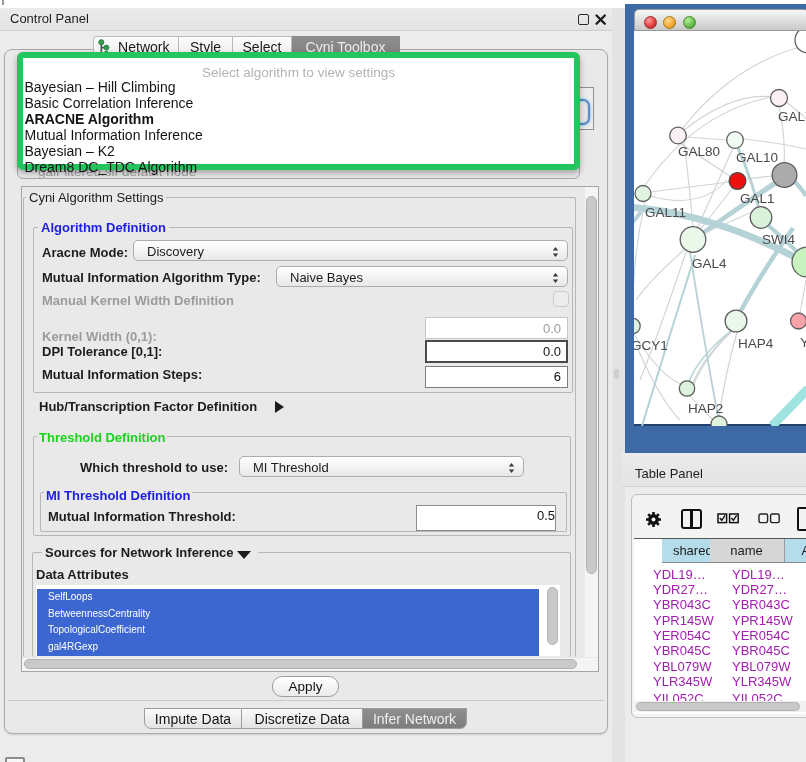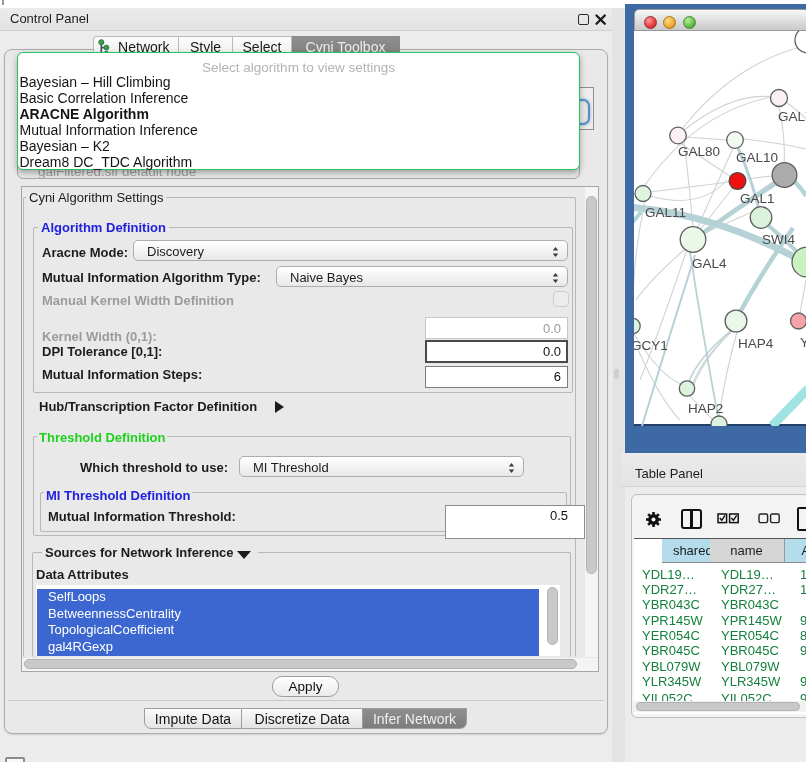--- a/index.html
+++ b/index.html
@@ -30,55 +30,55 @@
 .gray { color:#9b9b9b; }
 .combo { position:absolute; height:21px; border:1px solid #adadad; border-radius:5px;
   background:linear-gradient(#ffffff,#e8e8e8); font-size:13px; color:#1c1c1c; }
 .combo .cv { position:absolute; left:13px; top:3px; }
 .combo .ar { position:absolute; right:7px; top:2.5px; width:9px; height:16px; }
 .fld { position:absolute; background:#fff; font-size:13px; text-align:right; color:#111; }
 .tri { position:absolute; width:0; height:0; }
 
 #dlist { left:36px; top:585px; width:524px; height:71px; background:#fff; overflow:hidden; }
 #dsel { position:absolute; left:1px; top:4px; width:502px; height:67px; background:#3c66d0; }
-#dsel div { font-size:13px; color:#fff; padding-left:11px; height:16.7px; line-height:16.7px; }
+#dsel div { font-size:10px; color:#fff; padding-left:11px; height:16.7px; line-height:16.7px; }
 
 .sbv { position:absolute; background:#f4f4f4; }
 .thumb { position:absolute; background:#c9c9c9; border:1px solid #b2b2b2; border-radius:6px; }
 
 #apply { left:272px; top:676px; width:67px; height:21px; border:1px solid #9d9d9d;
   border-radius:10px; background:linear-gradient(#ffffff,#ebebeb); font-size:13.5px;
   text-align:center; line-height:20px; color:#111; }
 
 .btab { position:absolute; top:708px; height:21px; border:1px solid #9d9d9d; font-size:14px;
   text-align:center; line-height:20px; color:#161616; background:linear-gradient(#fafafa,#e3e3e3); }
 .btab.sel { background:linear-gradient(#8f8f8f,#7d7d7d); color:#efefef; }
 
 #popup { left:17px; top:52px; width:563px; height:118px; background:#fff;
-  border:1px solid #22c55e; border-radius:6px; box-shadow:0 3px 6px rgba(0,0,0,.30);
+  border:6px solid #22c55e; border-radius:6px; box-shadow:0 3px 6px rgba(0,0,0,.30);
   font-size:14px; color:#141414; }
 #popup .it { height:16px; line-height:16px; }
 #popup .ti { position:absolute; top:7px; width:100%; text-align:center; color:#b3b3b3; font-size:13.5px; }
 #popup .it { position:absolute; left:1.5px; white-space:nowrap; }
 
 #divider { left:612px; top:8px; width:13px; height:754px; background:#e3e3e3; }
 #blue { left:625px; top:4px; width:181px; height:449px; background:#3d69a4; }
 #titlebar { left:634px; top:9px; width:175px; height:22px;
   background:linear-gradient(#f7f7f7,#c9c9c9); border:1px solid #9a9a9a; border-radius:5px 5px 0 0; }
 .light { position:absolute; top:5.5px; width:13px; height:13px; border-radius:50%; }
 #netview { left:634px; top:31px; width:172px; height:395px; background:#fff; border-bottom:2px solid #24406d; }
 #tph { left:622px; top:453px; width:184px; height:34px; background:linear-gradient(#ebebeb,#e3e3e3);
   border-bottom:1px solid #d4d4d4; }
 #tph .t { position:absolute; left:13px; top:13px; font-size:13px; color:#1e1e1e; }
 #tpbox { left:631px; top:494px; width:180px; height:224px; background:#f3f3f3;
   border:1px solid #bfbfbf; border-radius:6px; }
 #tbl { left:634px; top:538px; width:172px; height:176px; background:#fff; border-top:1px solid #565656; overflow:hidden; }
 .hc { position:absolute; top:0; height:24px; font-size:13px; color:#1c1c1c; text-align:center;
   line-height:24px; border-right:1px solid #9a9a9a; border-bottom:1px solid #8a8a8a; }
-.tr { position:absolute; font-size:13px; color:#15803d; white-space:nowrap; }
+.tr { position:absolute; font-size:13px; color:#a21caf; white-space:nowrap;margin-left:11px; }
 </style>
 </head>
 <body>
 <div id="stage">
   <div class="abs" id="topwhite"></div>
   <div class="abs" style="left:2px;top:0;width:2px;height:5px;background:#9a9a9a;"></div>
   <div class="abs" id="cph">
       <div class="t">Control Panel</div>
     </div>
   <div class="abs" style="left:578px;top:14px;width:11px;height:11px;border:1.5px solid #2a2a2a;border-radius:2px;"></div>
@@ -143,21 +143,21 @@
   <div class="lbl" style="left:80px;top:460px;">Which threshold to use:</div>
   <div class="combo" style="left:239px;top:456px;width:285px;">
       <span class="cv">MI Threshold</span>
     <svg class="ar" viewBox="0 0 9 16">
         <path d="M1.8 6.4 L4.5 3 L7.2 6.4 Z M1.8 9.6 L4.5 13 L7.2 9.6 Z" fill="#3a3a3a"></path>
       </svg>
     </div>
   <div class="group" style="left:40px;top:492px;width:527px;height:40px;"></div>
   <div class="abs" style="left:44px;top:488px;background:#e9e9e9;padding:0 2px;font-size:13px;font-weight:bold;color:#2020e0;">MI Threshold Definition</div>
   <div class="lbl" style="left:48px;top:509px;">Mutual Information Threshold:</div>
-  <div class="fld" style="left:416px;top:505px;width:140px;height:34px;border:1px solid #8d8d8d;line-height:20px;padding-right:16px;margin-left:29px;">0.5</div>
+  <div class="fld" style="left:416px;top:505px;width:140px;height:26px;border:1px solid #8d8d8d;line-height:20px;padding-right:0;">0.5</div>
 
   <div class="group" style="left:32px;top:552px;width:539px;height:105px;border-bottom:none;"></div>
   <div class="abs" style="left:42px;top:545px;background:#e9e9e9;padding:0 24px 0 3px;font-size:13px;font-weight:bold;color:#1c1c1c;">Sources for Network Inference</div>
   <div class="tri" style="left:237px;top:551px;border-top:8px solid #1c1c1c;border-left:7px solid transparent;border-right:7px solid transparent;"></div>
   <div class="lbl" style="left:36px;top:567px;">Data Attributes</div>
   <div class="abs" id="dlist">
     <div id="dsel">
       <div>SelfLoops</div>
         <div>BetweennessCentrality</div>
         <div>TopologicalCoefficient</div>

